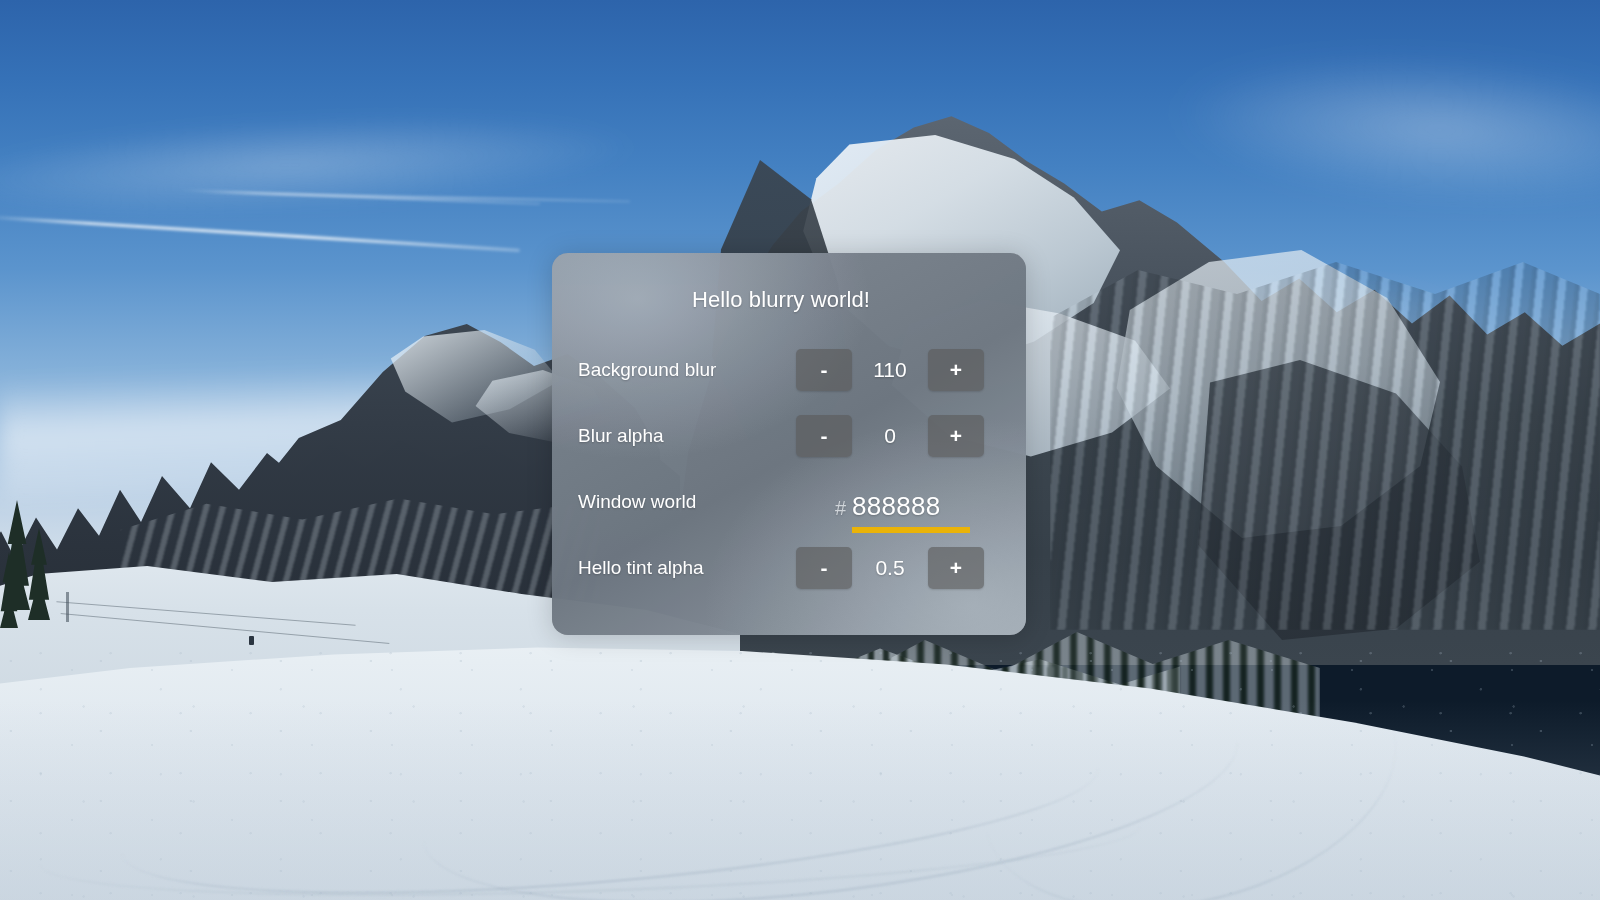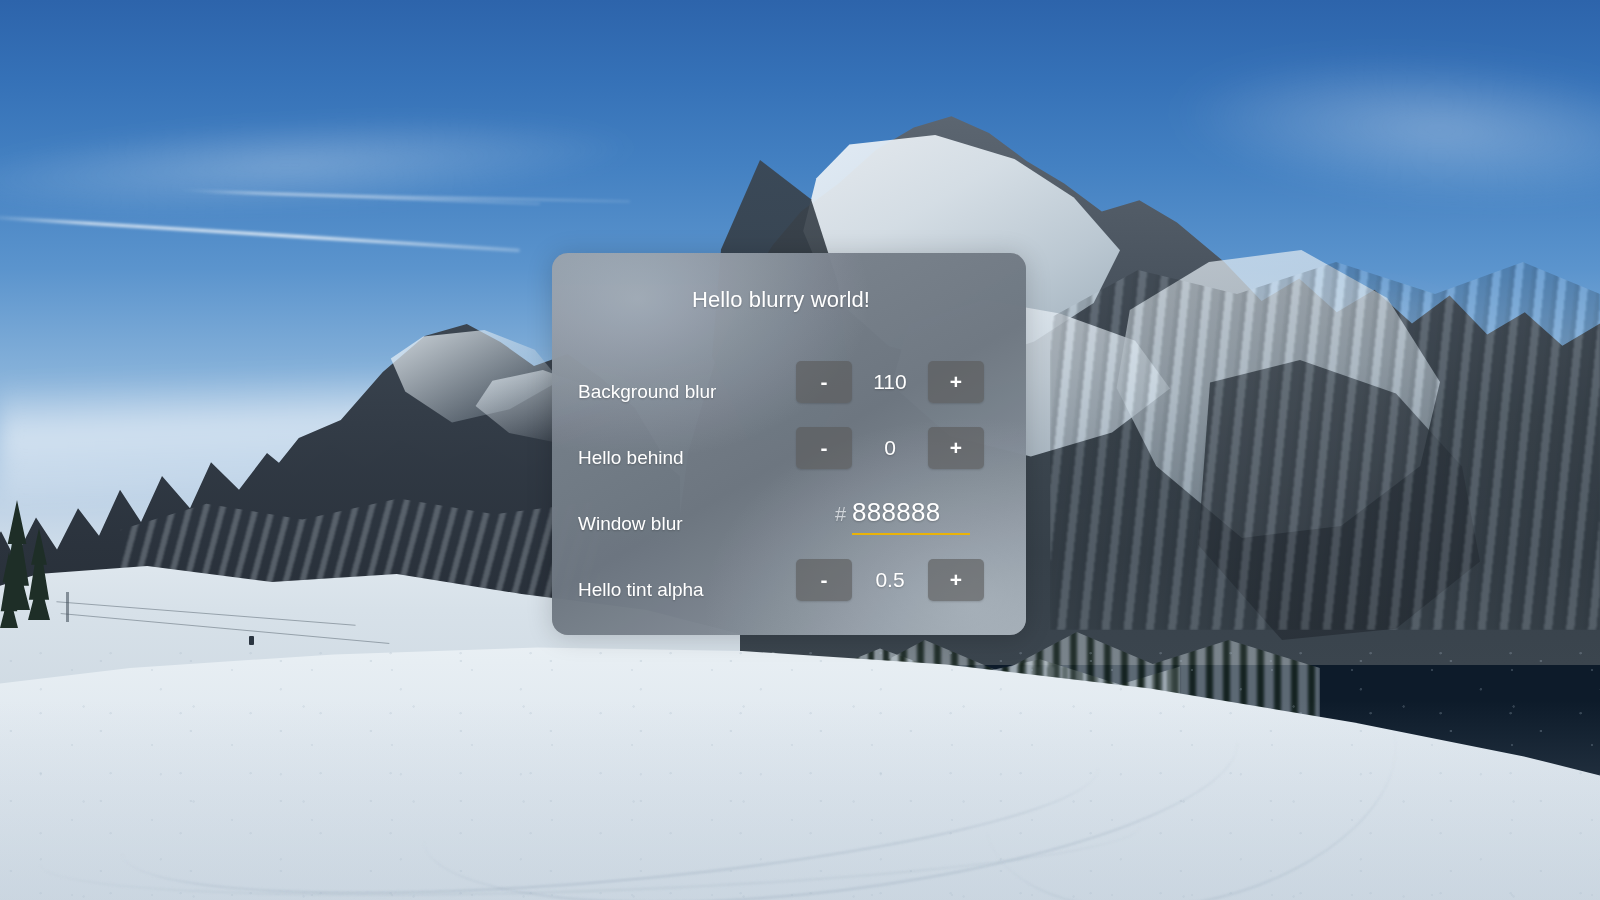--- a/index.html
+++ b/index.html
@@ -368,21 +368,21 @@
     color: #ffffff;
     font-size: 22px;
     font-weight: 400;
     letter-spacing: 0.1px;
     margin: 0 0 24px 0;
     text-shadow: 0 1px 2px rgba(0,0,0,0.22);
   }
 
   .row {
     display: flex;
-    align-items: flex-end;
+    align-items: center;
     height: 66px;
   }
   .row-label {
     color: #ffffff;
     font-size: 19px;
     font-weight: 400;
     flex: 1 1 auto;
     white-space: nowrap;
     text-shadow: 0 1px 2px rgba(0,0,0,0.22);
   }
@@ -426,21 +426,21 @@
   .hash {
     color: #cfd4d9;
     font-size: 20px;
     margin-right: 6px;
     text-shadow: 0 1px 2px rgba(0,0,0,0.18);
   }
   .hex-input {
     width: 118px;
     background: transparent;
     border: none;
-    border-bottom: 2px solid #eab308;
+    border-bottom: 6px solid #eab308;
     color: #ffffff;
     font-size: 26px;
     font-family: "Liberation Sans", sans-serif;
     padding: 0 0 5px 0;
     outline: none;
     letter-spacing: 0.3px;
     text-shadow: 0 1px 2px rgba(0,0,0,0.22);
     margin-top: 19px;
   }
   .change-btn {
@@ -518,30 +518,30 @@
       <div class="row">
         <div class="row-label">Background blur</div>
         <div class="stepper">
           <button class="step-btn">-</button>
           <div class="step-value">110</div>
           <button class="step-btn">+</button>
         </div>
       </div>
 
       <div class="row">
-        <div class="row-label">Hello behind</div>
+        <div class="row-label">Blur alpha</div>
         <div class="stepper">
           <button class="step-btn">-</button>
           <div class="step-value">0</div>
           <button class="step-btn">+</button>
         </div>
       </div>
 
       <div class="row">
-        <div class="row-label">Window blur</div>
+        <div class="row-label">Window world</div>
         <div class="tint-field">
           <span class="hash">#</span>
           <input class="hex-input" type="text" value="888888" style="">
         </div>
       </div>
 
       <div class="row">
         <div class="row-label">Hello tint alpha</div>
         <div class="stepper">
           <button class="step-btn">-</button>

